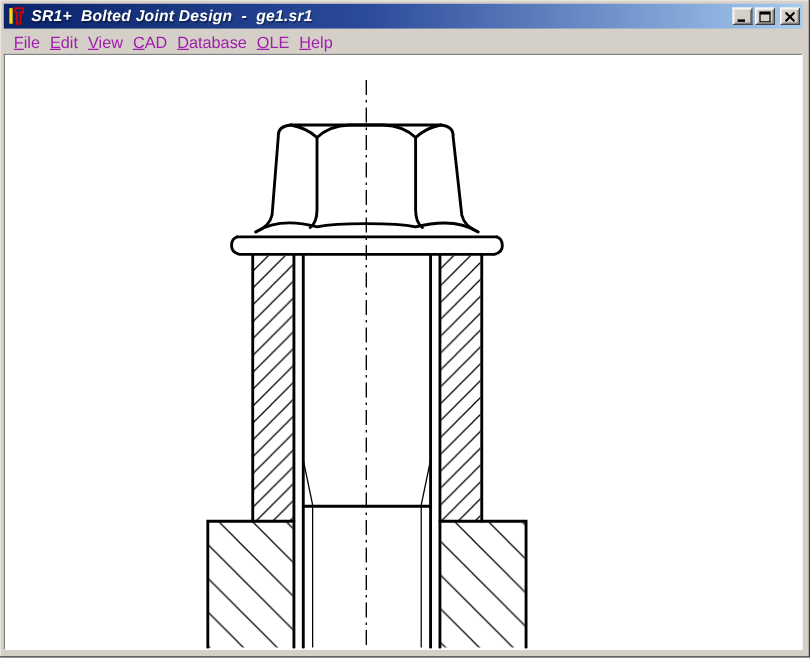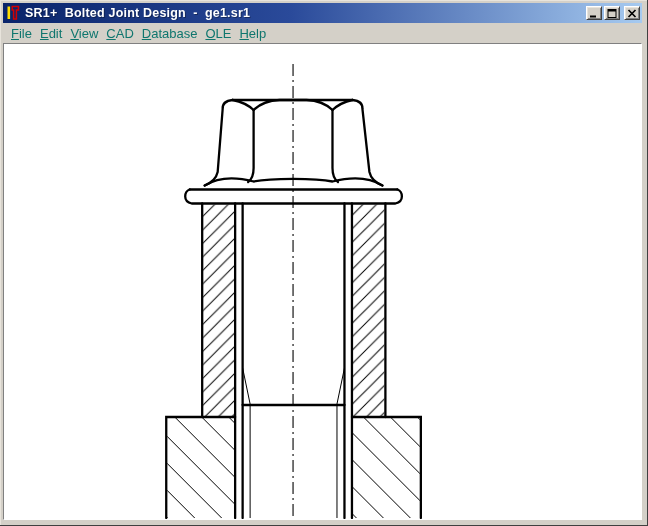--- a/index.html
+++ b/index.html
@@ -11,20 +11,21 @@
     display:flex;flex-direction:column;
     font-family:"Liberation Sans",sans-serif;
     box-shadow:inset -1px -1px 0 #404040, inset 1px 1px 0 #e8e4dc;
     position:relative;
   }
   .titlebar{
     height:20px;flex:0 0 20px;
     background:linear-gradient(to right,#0a246a 0%,#2a4a9a 45%,#a6caf0 100%);
     display:flex;align-items:center;
     padding:0 2px 0 2px;
+    font-style:italic;
   }
   .app-icon{width:16px;height:16px;flex:0 0 16px;margin-right:4px;}
   .app-icon svg{display:block;width:16px;height:16px;}
   .wtitle{
     color:#ffffff;font-size:12.5px;font-weight:bold;
     white-space:pre;flex:1;overflow:hidden;
     letter-spacing:0.2px;
     text-shadow:1px 1px 0 rgba(0,0,0,0.35);
   }
   .tb-buttons{display:flex;gap:2px;align-items:center;}
@@ -34,21 +35,21 @@
     border:1px solid;border-color:#ffffff #404040 #404040 #ffffff;
     box-shadow:inset 1px 1px 0 #e8e4dc, inset -1px -1px 0 #808080;
     display:flex;align-items:center;justify-content:center;
     cursor:default;
   }
   .tbtn.close{margin-left:2px;}
   .tbtn svg{display:block;}
   .menubar{
     height:16px;flex:0 0 20px;
     display:flex;align-items:center;
-    font-size:13px;color:#0f766e;
+    font-size:13px;color:#a21caf;
     padding-left:4px;background:#d4d0c8;
   }
   .menu-item{padding:3px 4px;white-space:pre;}
   .mn{text-decoration:underline;}
   .canvas{
     flex:1 1 auto;
     background:#ffffff;
     border:1px solid;border-color:#808080 #ffffff #ffffff #808080;
     overflow:hidden;position:relative;
   }

